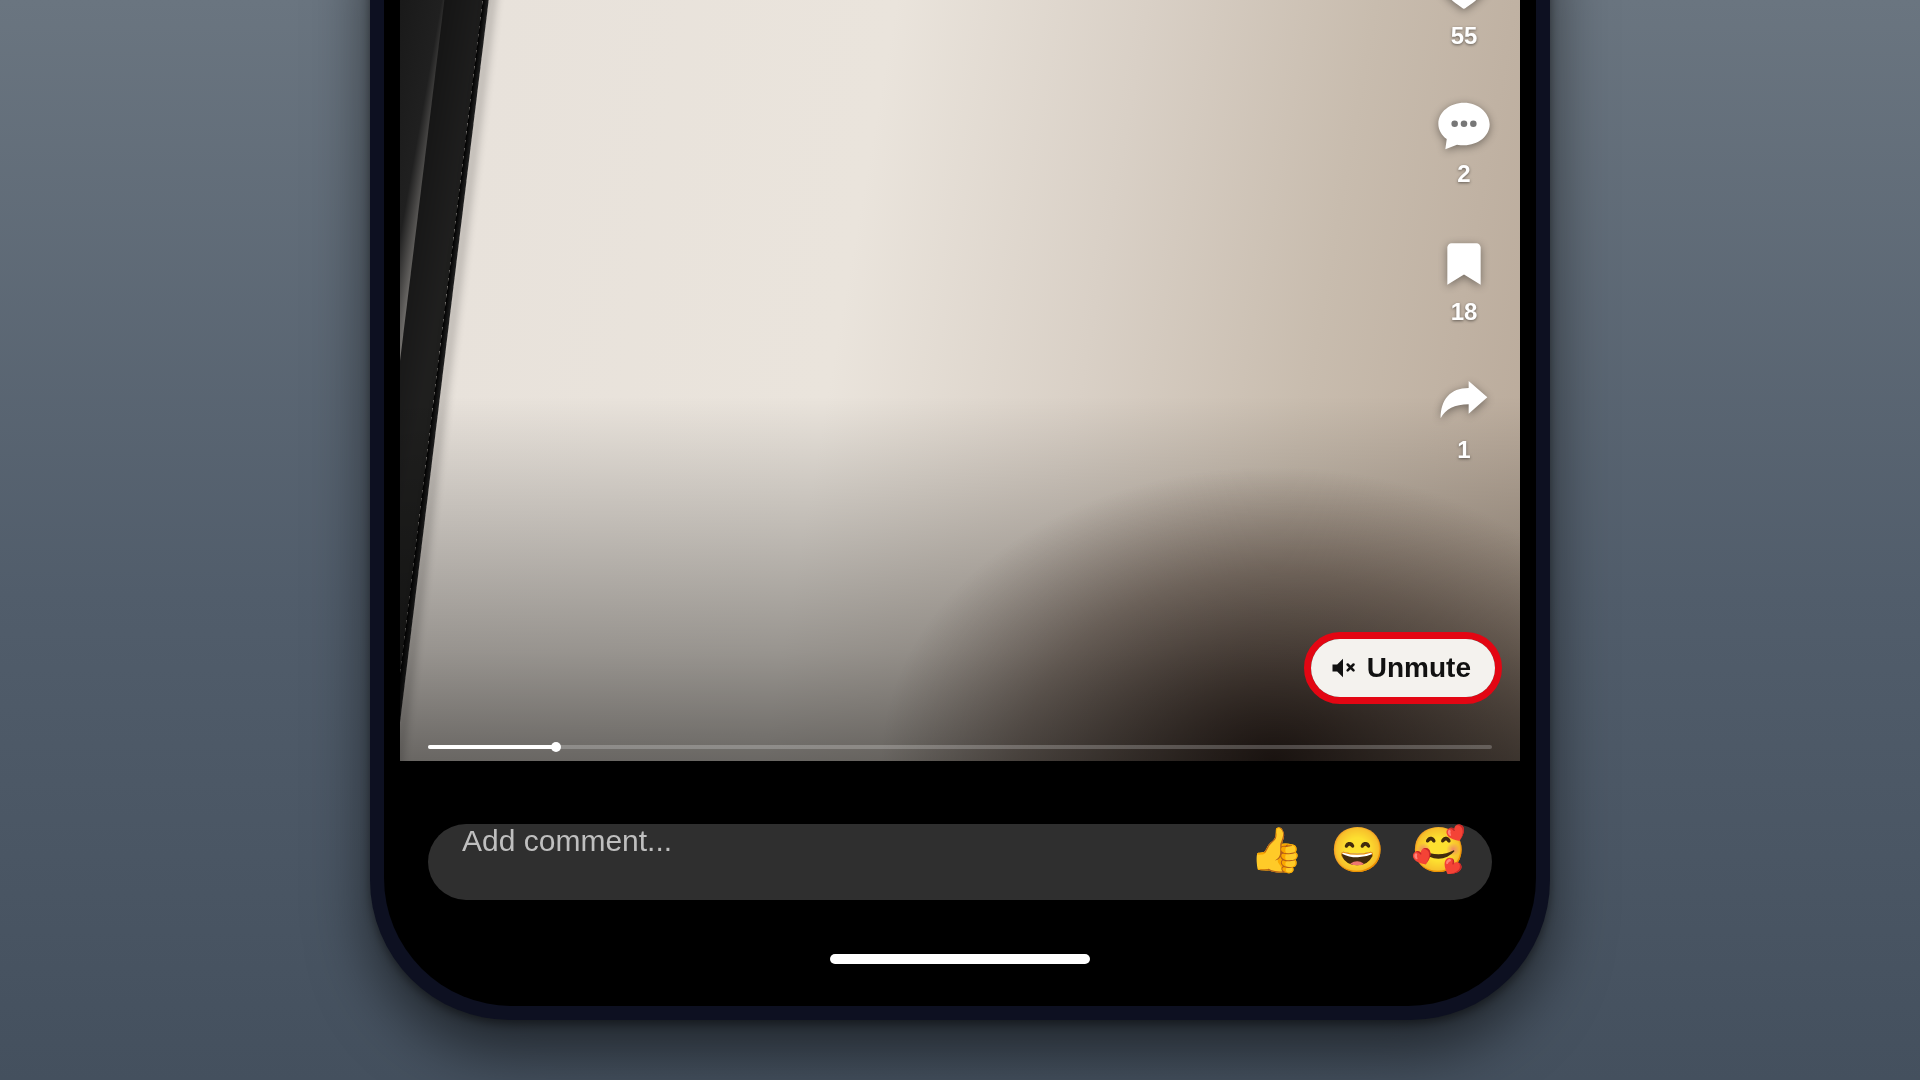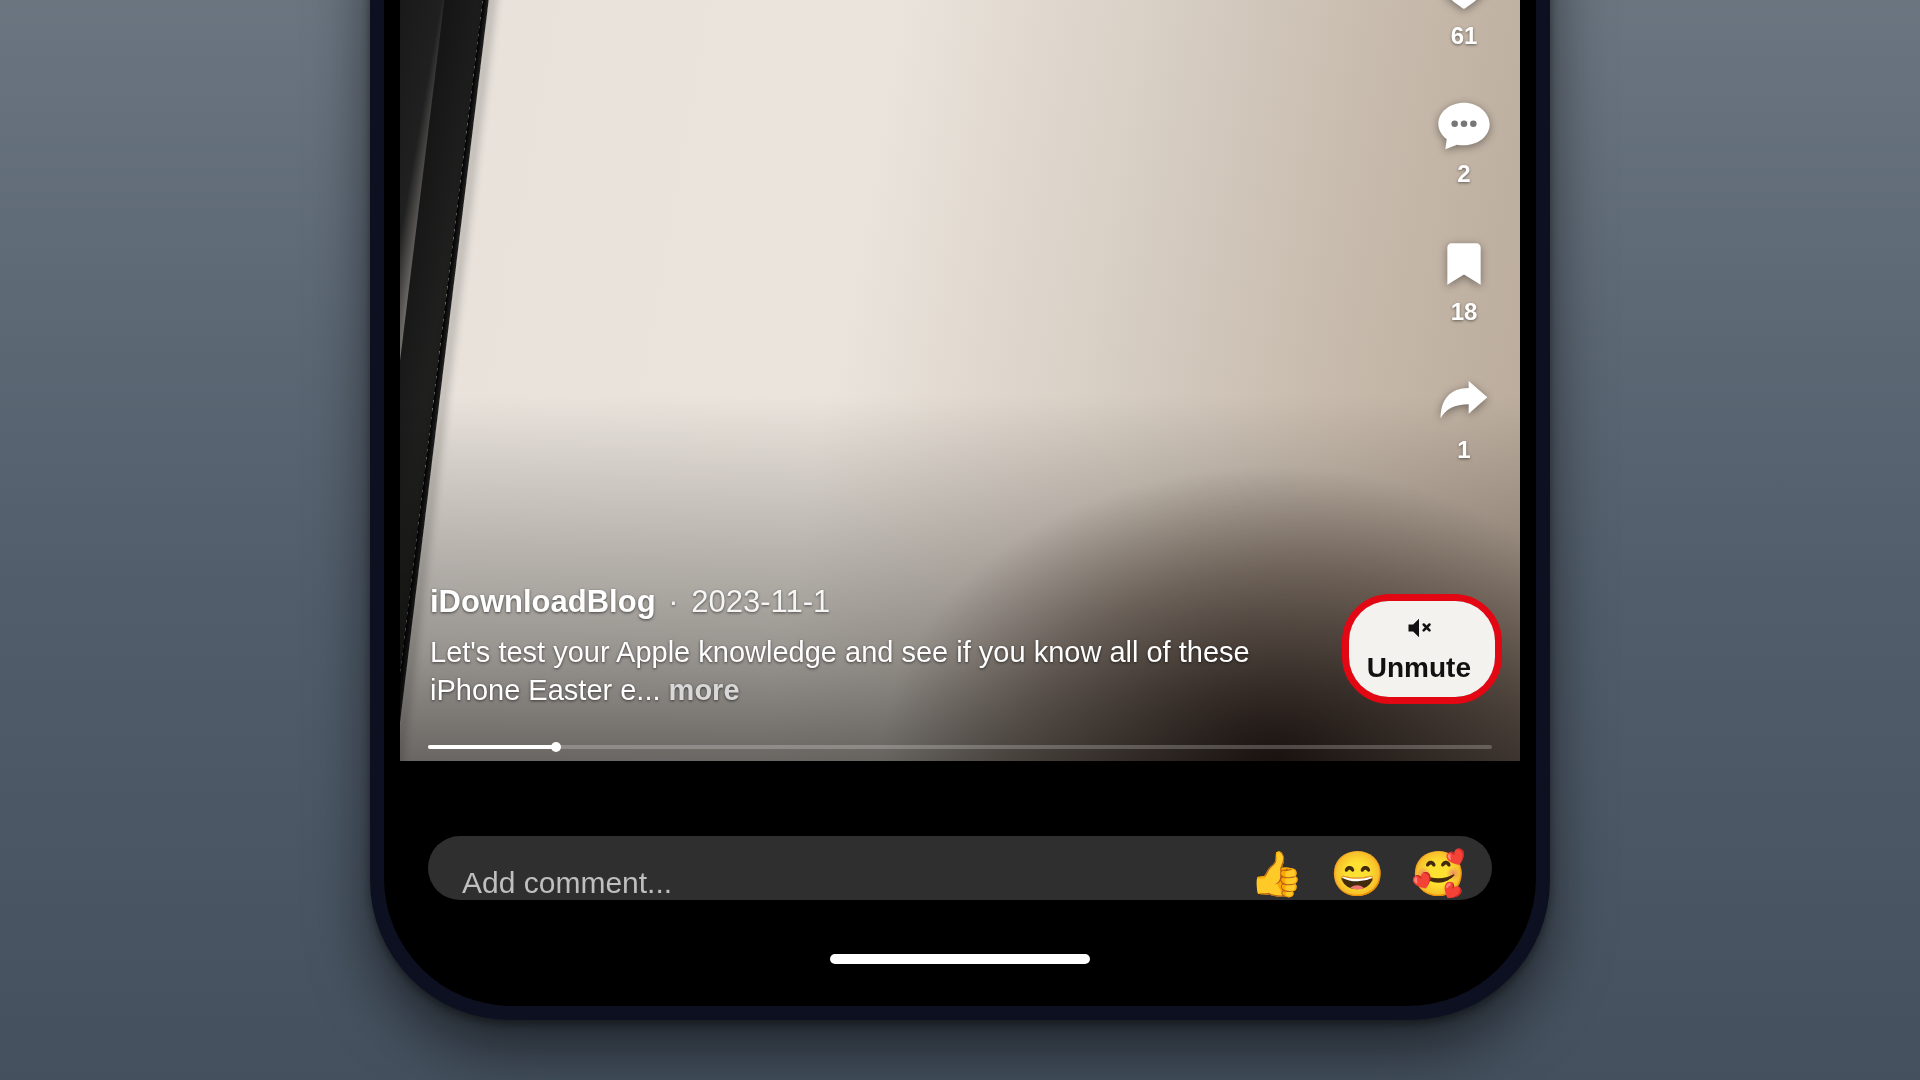--- a/index.html
+++ b/index.html
@@ -139,31 +139,30 @@
     align-items:center;
     gap:10px;
     background:#f4f2ee;
     color:#111;
     border:none;
     border-radius:40px;
     padding:13px 24px 13px 18px;
     font-size:28px;
     font-weight:600;
     cursor:pointer;
-    flex-direction:column;
   }
   .comment-bar{
     position:absolute;
     left:28px; right:28px;
     bottom:90px;
-    height:64px;
+    height:76px;
     background:rgba(60,60,60,.78);
     border-radius:40px;
     display:flex;
-    align-items:flex-end;
+    align-items:flex-start;
     padding:0 26px 0 34px;
     z-index:5;
   }
   .comment-bar input{
     flex:1;
     background:transparent;
     border:none;
     outline:none;
     color:#fff;
     font-size:30px;
@@ -189,21 +188,21 @@
   <div class="phone-inner">
     <div class="screen">
 
       <div class="video"></div>
 
       <div class="actions">
         <div class="action">
           <svg class="icon-heart" width="56" height="56" viewBox="0 0 24 24" fill="#fff">
               <path d="M12 21s-8.5-5.1-11-11C-0.5 5 3 2 6.5 2 9 2 11 3.5 12 5c1-1.5 3-3 5.5-3C21 2 24.5 5 23 10c-2.5 5.9-11 11-11 11z"></path>
             </svg>
-          <span class="cnt">61</span>
+          <span class="cnt">55</span>
         </div>
         <div class="action">
           <svg class="icon-comment" width="56" height="56" viewBox="0 0 24 24" fill="#fff">
               <path d="M12 2C6 2 1 6 1 11c0 2.6 1.4 5 3.6 6.6L4 22l5-2c1 .2 2 .3 3 .3 6 0 11-4 11-9S18 2 12 2z"></path>
               <circle cx="8" cy="11" r="1.4" fill="#777"></circle>
               <circle cx="12" cy="11" r="1.4" fill="#777"></circle>
               <circle cx="16" cy="11" r="1.4" fill="#777"></circle>
             </svg>
           <span class="cnt">2</span>
         </div>
@@ -214,30 +213,20 @@
           <span class="cnt">18</span>
         </div>
         <div class="action">
           <svg class="icon-share" width="56" height="56" viewBox="0 0 24 24" fill="#fff">
               <path d="M14 3l8 7-8 7v-4c-6 0-10 2-12 6 0-8 4-13 12-13V3z"></path>
             </svg>
           <span class="cnt">1</span>
         </div>
       </div>
 
-      <div class="post-info">
-        <div class="row1">
-          <span class="author">iDownloadBlog</span>
-          <span class="dot">·</span>
-          <span class="date">2023-11-1</span>
-        </div>
-        <div class="caption">
-          <span>Let's test your Apple knowledge and see if you know all of these iPhone Easter e... </span><span class="more">more</span>
-        </div>
-      </div>
 
       <div class="progress">
         <div class="fill"></div>
       </div>
 
       <div class="unmute-wrap">
         <button class="unmute">
           <svg width="28" height="28" viewBox="0 0 24 24" fill="#111">
               <path d="M3 9v6h4l5 5V4L7 9H3z"></path>
               <path d="M16 9l5 5M21 9l-5 5" stroke="#111" stroke-width="2.2" stroke-linecap="round"></path>

